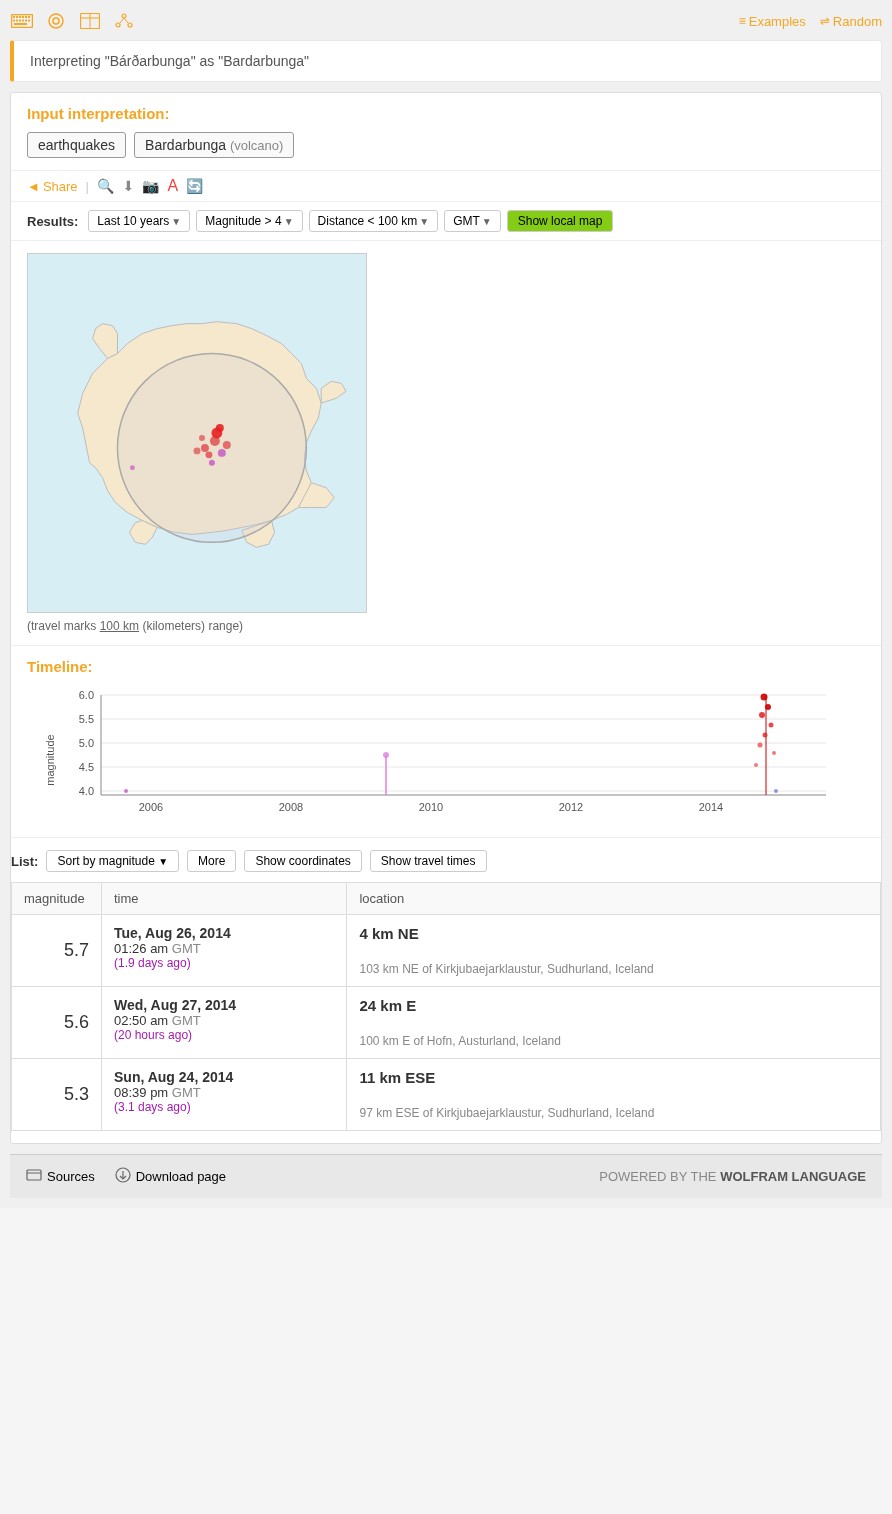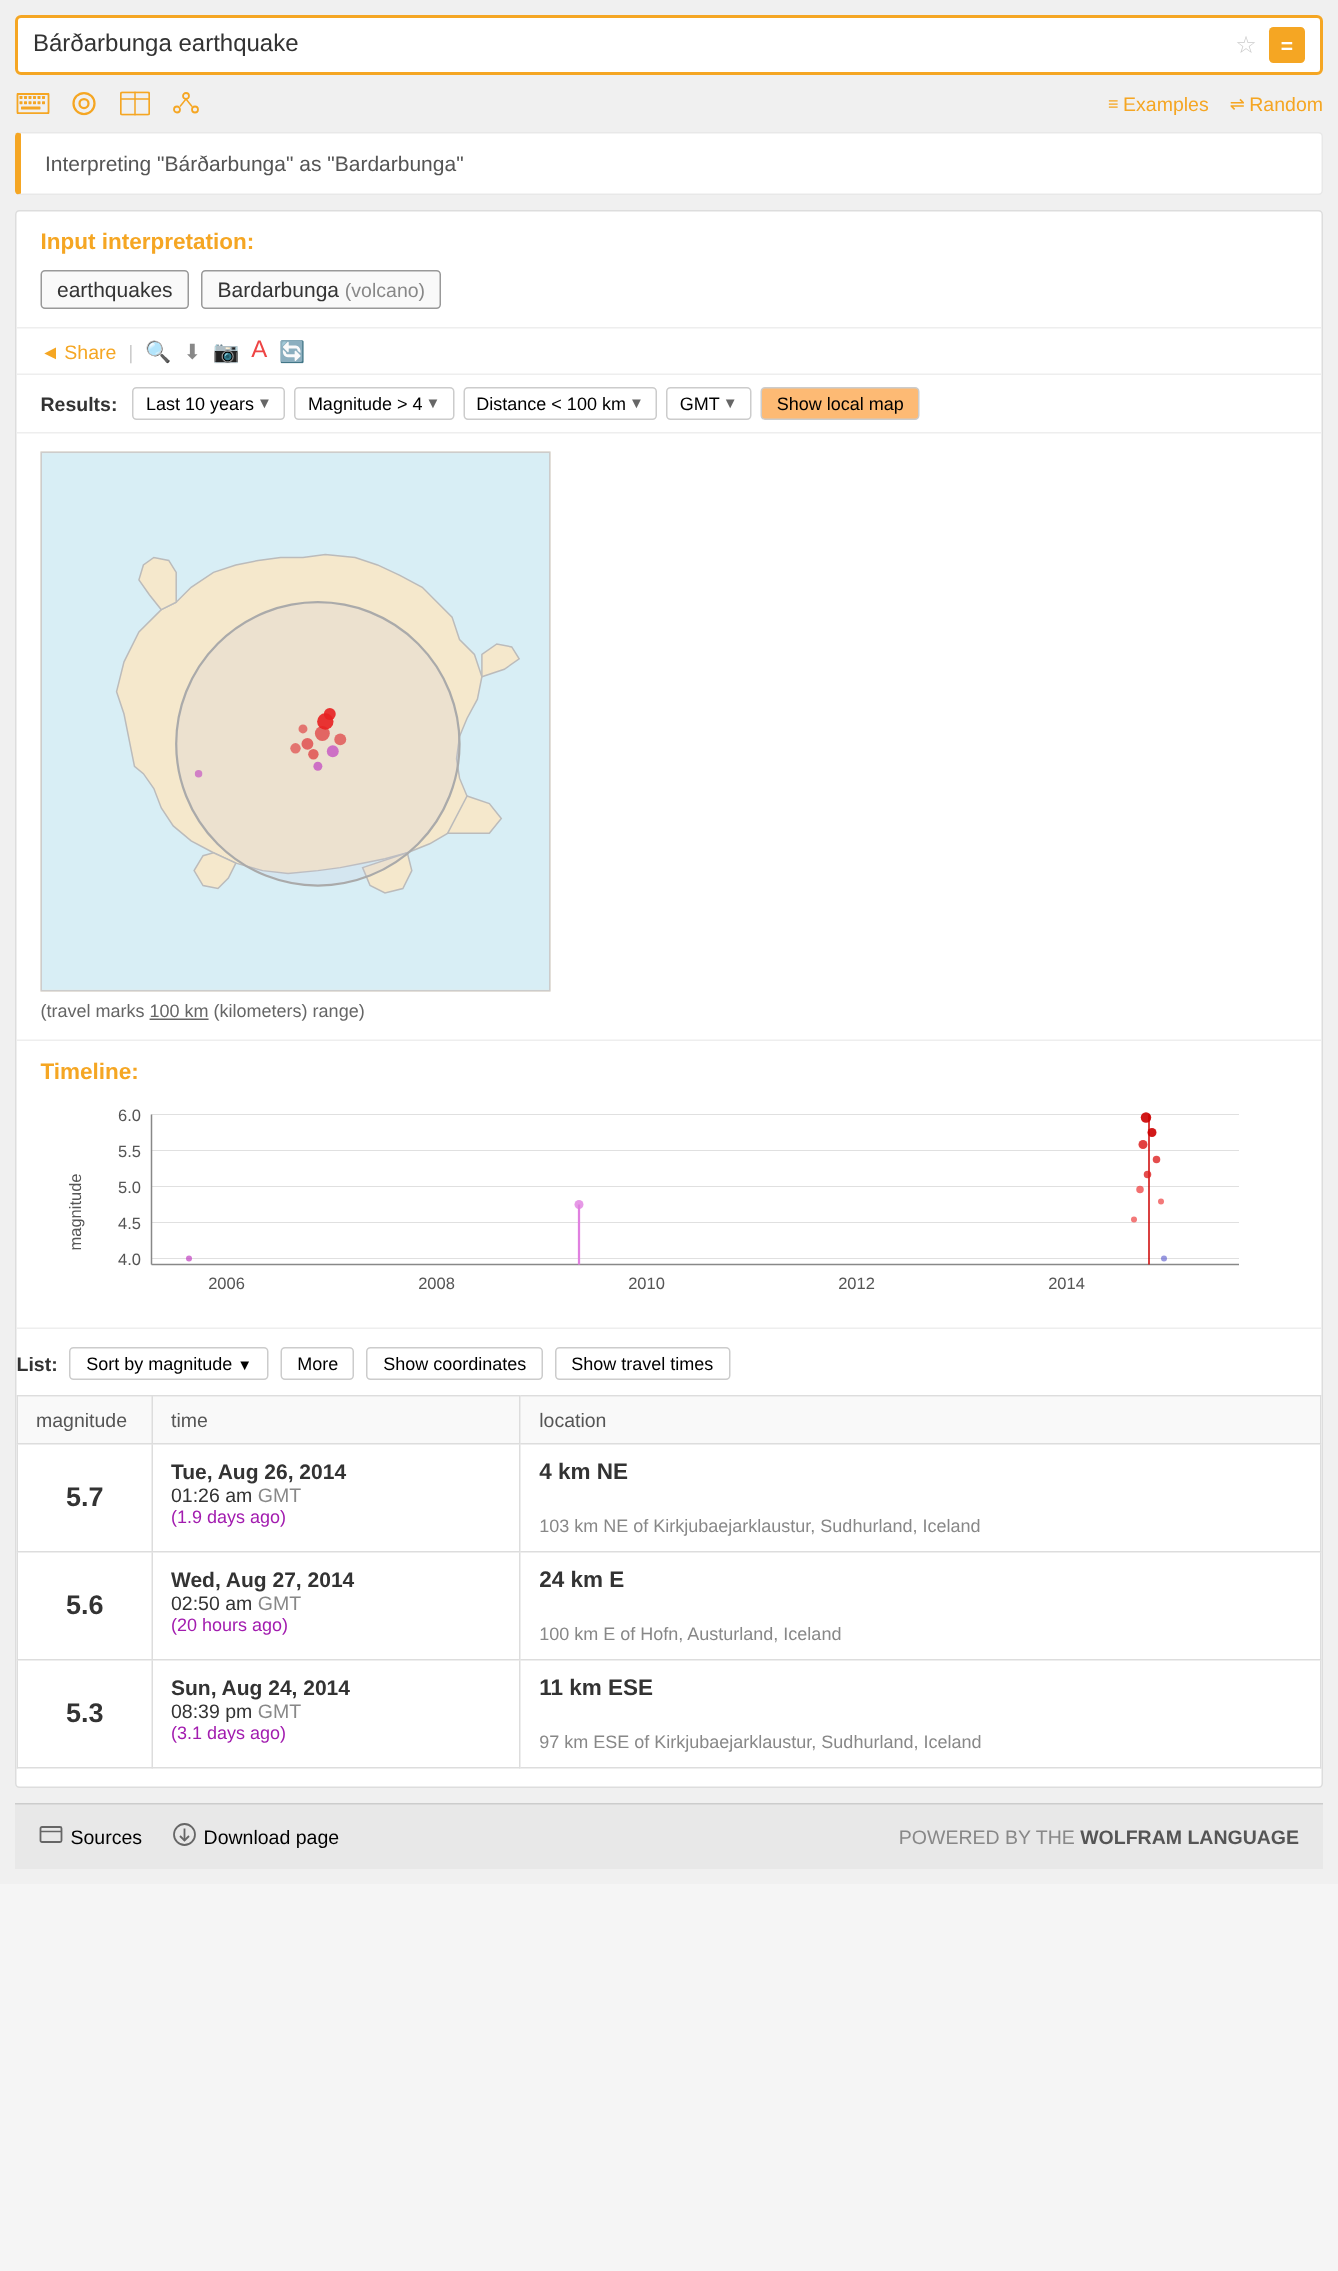--- a/index.html
+++ b/index.html
@@ -199,21 +199,21 @@
     }
     .filter-btn .arrow {
       font-size: 10px;
       color: #666;
     }
     .show-map-btn {
       border: 1px solid #ccc;
       border-radius: 3px;
       padding: 3px 10px;
       font-size: 12px;
-      background: #fdba74;
+      background: #84cc16;
       cursor: pointer;
     }
 
     
     .map-container {
       padding: 12px 16px;
       border-bottom: 1px solid #eee;
     }
     .map-image {
       width: 340px;
@@ -288,22 +288,22 @@
       color: #555;
       text-align: left;
     }
     .eq-table td {
       border: 1px solid #ddd;
       padding: 10px 12px;
       vertical-align: top;
     }
     .eq-table .mag-cell {
       font-size: 18px;
-      font-weight: bold;
-      text-align: center;
+      font-weight: normal;
+      text-align: right;
       vertical-align: middle;
       width: 90px;
       margin-top: 28px;
     }
     .time-main {
       font-size: 14px;
       font-weight: bold;
     }
     .time-gmt {
       color: #888;
@@ -378,27 +378,20 @@
     .wolfram-text {
       font-size: 13px;
       color: #888;
     }
   </style>
 </head>
 <body>
 
 <div class="page-wrapper">
 
-  <div class="search-bar-container">
-    <input class="search-input" type="text" value="Bárðarbunga earthquake" style="">
-    <span class="search-star">☆</span>
-    <button class="search-orange-btn">
-      <span>=</span>
-    </button>
-  </div>
 
   <div class="toolbar">
     <div class="toolbar-left">
       <div class="toolbar-icon">
         <svg width="22" height="14" viewBox="0 0 22 14" fill="none">
           <rect x="0.5" y="0.5" width="21" height="13" rx="1" stroke="#f5a623" stroke-width="1.5" fill="none"></rect>
           <rect x="2" y="2" width="2" height="2" rx="0.3" fill="#f5a623"></rect>
           <rect x="5" y="2" width="2" height="2" rx="0.3" fill="#f5a623"></rect>
           <rect x="8" y="2" width="2" height="2" rx="0.3" fill="#f5a623"></rect>
           <rect x="11" y="2" width="2" height="2" rx="0.3" fill="#f5a623"></rect>

